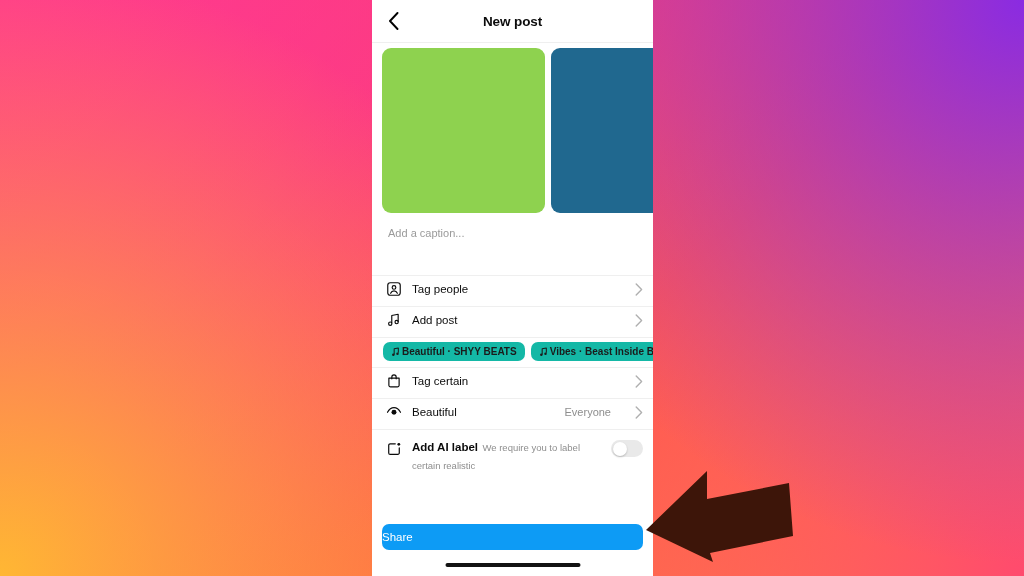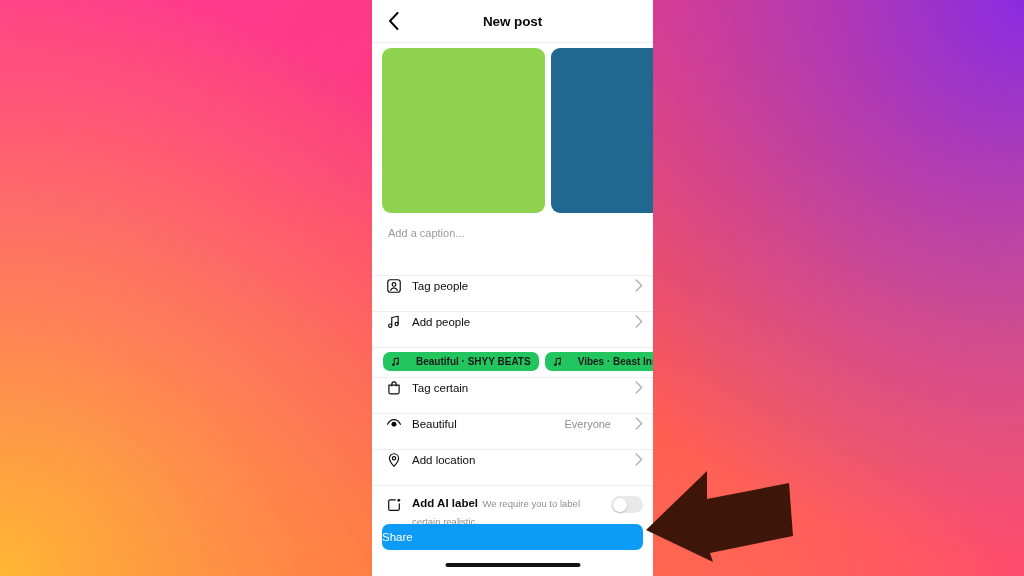--- a/index.html
+++ b/index.html
@@ -67,21 +67,21 @@
     border-bottom:1px solid #efefef;
   }
   .caption-ph {
     font-size:11px; color:#9a9a9a;
   }
 
   
   .row {
     position:relative;
     display:flex; align-items:center;
-    padding:0 10px 16px 12px;
+    padding:0 10px 4px 12px;
     min-height:31px;
     border-bottom:1px solid #efefef;
     cursor:pointer;
   }
   .row-icon {
     flex:0 0 19px; height:19px;
     display:flex; align-items:center; justify-content:center;
     margin-right:9px;
   }
   .row-label {
@@ -97,22 +97,22 @@
   
   .chips {
     display:flex; gap:6px;
     padding:4px 0 6px 11px;
     border-bottom:1px solid #efefef;
     overflow:hidden;
     white-space:nowrap;
   }
   .chip {
     flex:0 0 auto;
-    display:flex; align-items:center; gap:16px;
-    background:#22c55e;
+    display:flex; align-items:center; gap:2px;
+    background:#14b8a6;
     border-radius:7px;
     padding:4px 8px;
     font-size:10px; color:#1b1b1b; font-weight:bold;
     cursor:pointer;
   }
   .chip-note { flex:0 0 auto; display:flex; }
 
   
   .ai-row {
     position:relative;
@@ -209,21 +209,21 @@
     </div>
 
     <div class="row">
       <span class="row-icon">
         <svg width="16" height="16" viewBox="0 0 20 20">
           <path d="M7.2 14.2V4.4l8-1.6v9.6" fill="none" stroke="#0b0b0b" stroke-width="1.45" stroke-linejoin="round"></path>
           <circle cx="5.3" cy="14.6" r="2.05" fill="none" stroke="#0b0b0b" stroke-width="1.45"></circle>
           <circle cx="13.3" cy="12.6" r="2.05" fill="none" stroke="#0b0b0b" stroke-width="1.45"></circle>
         </svg>
       </span>
-      <span class="row-label">Add people</span>
+      <span class="row-label">Add post</span>
       <span class="chev">
         <svg width="8" height="13" viewBox="0 0 8 13">
             <path d="M1.2 1 L6.6 6.5 L1.2 12" fill="none" stroke="#b0b0b0" stroke-width="1.4" stroke-linecap="round" stroke-linejoin="round"></path>
           </svg>
       </span>
     </div>
 
     <div class="chips">
       <div class="chip">
         <span class="chip-note">
@@ -271,34 +271,20 @@
       </span>
       <span class="row-label">Beautiful</span>
       <span class="row-value">Everyone</span>
       <span class="chev">
         <svg width="8" height="13" viewBox="0 0 8 13">
             <path d="M1.2 1 L6.6 6.5 L1.2 12" fill="none" stroke="#b0b0b0" stroke-width="1.4" stroke-linecap="round" stroke-linejoin="round"></path>
           </svg>
       </span>
     </div>
 
-    <div class="row">
-      <span class="row-icon">
-        <svg width="16" height="16" viewBox="0 0 20 20">
-          <path d="M10 18s5.7-6.1 5.7-10.1A5.7 5.7 0 0 0 4.3 7.9C4.3 11.9 10 18 10 18z" fill="none" stroke="#0b0b0b" stroke-width="1.45" stroke-linejoin="round"></path>
-          <circle cx="10" cy="7.8" r="2.1" fill="none" stroke="#0b0b0b" stroke-width="1.45"></circle>
-        </svg>
-      </span>
-      <span class="row-label">Add location</span>
-      <span class="chev">
-        <svg width="8" height="13" viewBox="0 0 8 13">
-            <path d="M1.2 1 L6.6 6.5 L1.2 12" fill="none" stroke="#b0b0b0" stroke-width="1.4" stroke-linecap="round" stroke-linejoin="round"></path>
-          </svg>
-      </span>
-    </div>
 
     <div class="ai-row">
       <span class="ai-icon">
         <svg width="16" height="16" viewBox="0 0 20 20">
           <path d="M16.6 8.6v6.3a1.8 1.8 0 0 1-1.8 1.8H5.2a1.8 1.8 0 0 1-1.8-1.8V5.3a1.8 1.8 0 0 1 1.8-1.8h6.4" fill="none" stroke="#0b0b0b" stroke-width="1.5" stroke-linecap="round" stroke-linejoin="round"></path>
           <circle cx="16" cy="4.2" r="1.75" fill="#0b0b0b"></circle>
         </svg>
       </span>
       <span class="ai-text">
         <span class="ai-title">Add AI label</span>

